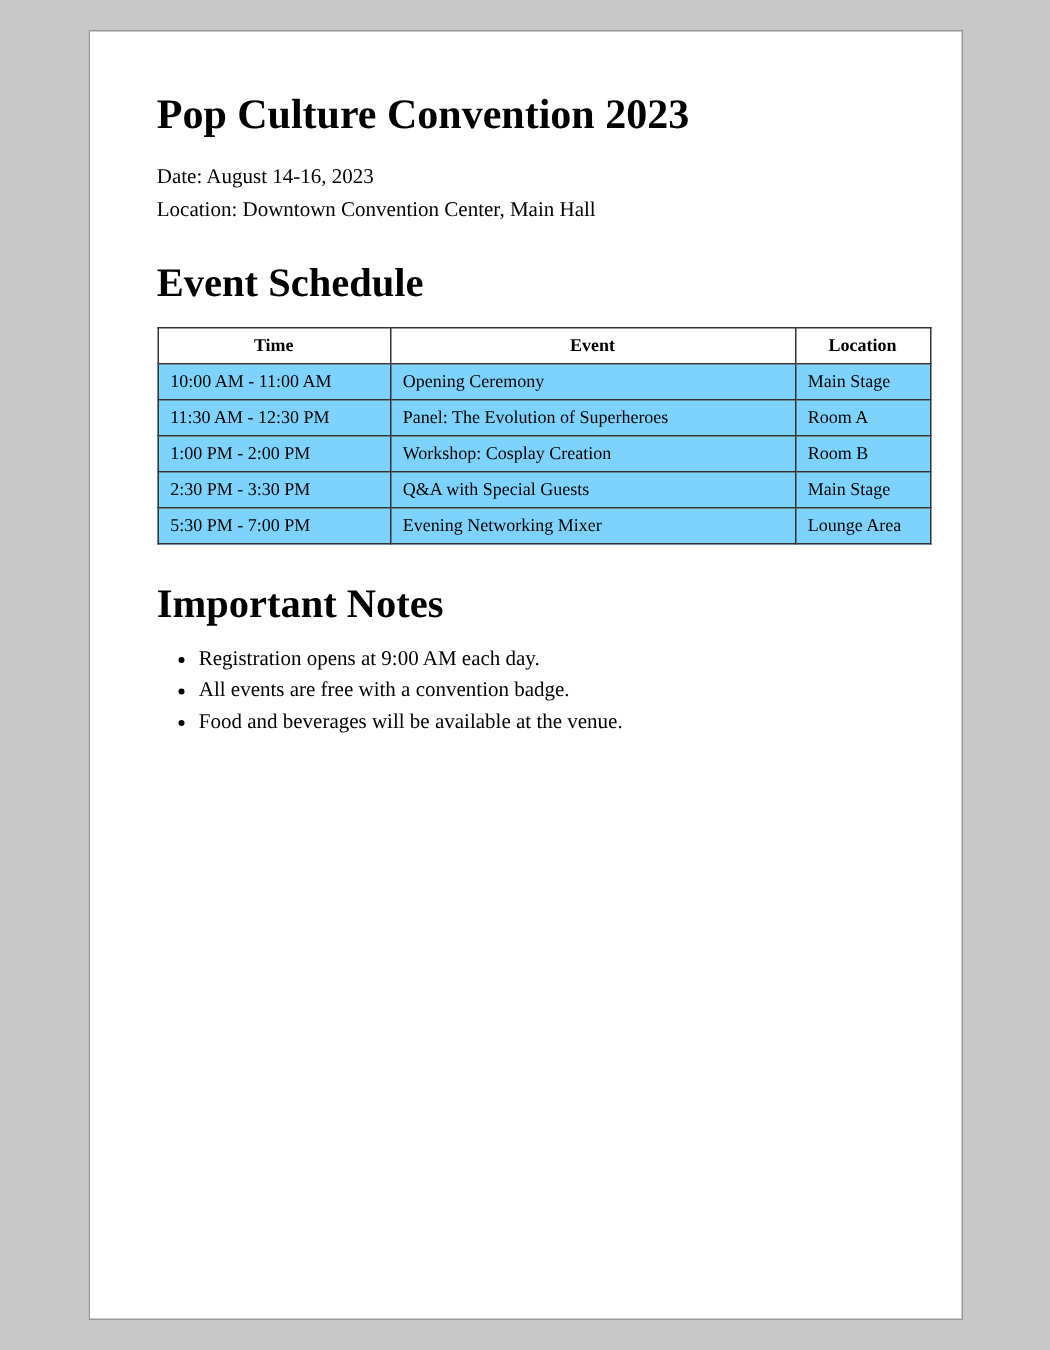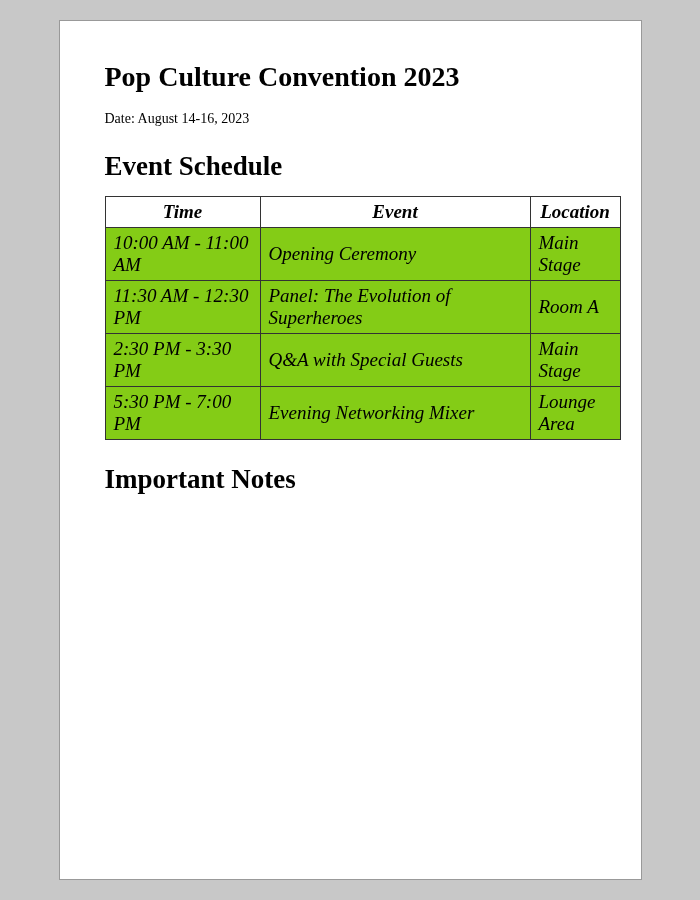--- a/index.html
+++ b/index.html
@@ -41,37 +41,36 @@
       font-size: 27px;
       font-weight: bold;
       margin-top: 24px;
       margin-bottom: 14px;
     }
 
     table {
       border-collapse: collapse;
       width: auto;
       margin-bottom: 24px;
-      font-size: 19px;
-      font-style: italic;
+      font-size: 12px;
     }
 
     table th, table td {
       border: 1px solid #333;
       padding: 4px 8px;
     }
 
     table th {
       font-weight: bold;
       text-align: center;
       background: #fff;
     }
 
     table td {
-      background: #84cc16;
+      background: #7dd3fc;
     }
 
     .col-time { min-width: 155px; }
     .col-event { min-width: 270px; }
     .col-location { min-width: 90px; }
 
     .notes-list {
       margin-left: 28px;
       margin-bottom: 16px;
     }
@@ -87,20 +86,21 @@
     }
   </style>
 </head>
 <body>
 
 <div class="page">
 
   <h1 class="main-title">Pop Culture Convention 2023</h1>
 
   <p class="meta-line">Date: August 14-16, 2023</p>
+  <p class="meta-line">Location: Downtown Convention Center, Main Hall</p>
 
   <h2 class="section-heading">Event Schedule</h2>
 
   <table>
     <thead>
       <tr>
         <th class="col-time">Time</th>
         <th class="col-event">Event</th>
         <th class="col-location">Location</th>
       </tr>
@@ -110,29 +110,39 @@
           <td>10:00 AM - 11:00 AM</td>
           <td>Opening Ceremony</td>
           <td>Main Stage</td>
         </tr>
         <tr>
           <td>11:30 AM - 12:30 PM</td>
           <td>Panel: The Evolution of Superheroes</td>
           <td>Room A</td>
         </tr>
         <tr>
+          <td>1:00 PM - 2:00 PM</td>
+          <td>Workshop: Cosplay Creation</td>
+          <td>Room B</td>
+        </tr>
+        <tr>
           <td>2:30 PM - 3:30 PM</td>
           <td>Q&amp;A with Special Guests</td>
           <td>Main Stage</td>
         </tr>
         <tr>
           <td>5:30 PM - 7:00 PM</td>
           <td>Evening Networking Mixer</td>
           <td>Lounge Area</td>
         </tr>
       </tbody>
   </table>
 
   <h2 class="section-heading">Important Notes</h2>
 
+  <ul class="notes-list" id="notes-list">
+  <li>Registration opens at 9:00 AM each day.</li>
+      <li>All events are free with a convention badge.</li>
+      <li>Food and beverages will be available at the venue.</li>
+    </ul>
 
 
 </div>
 
 </body></html>

